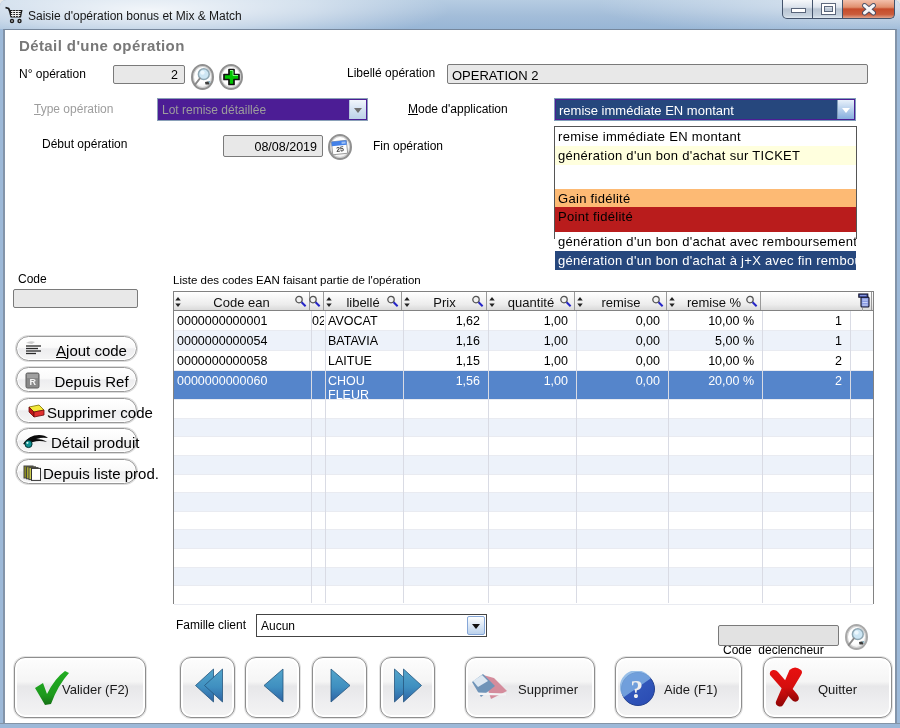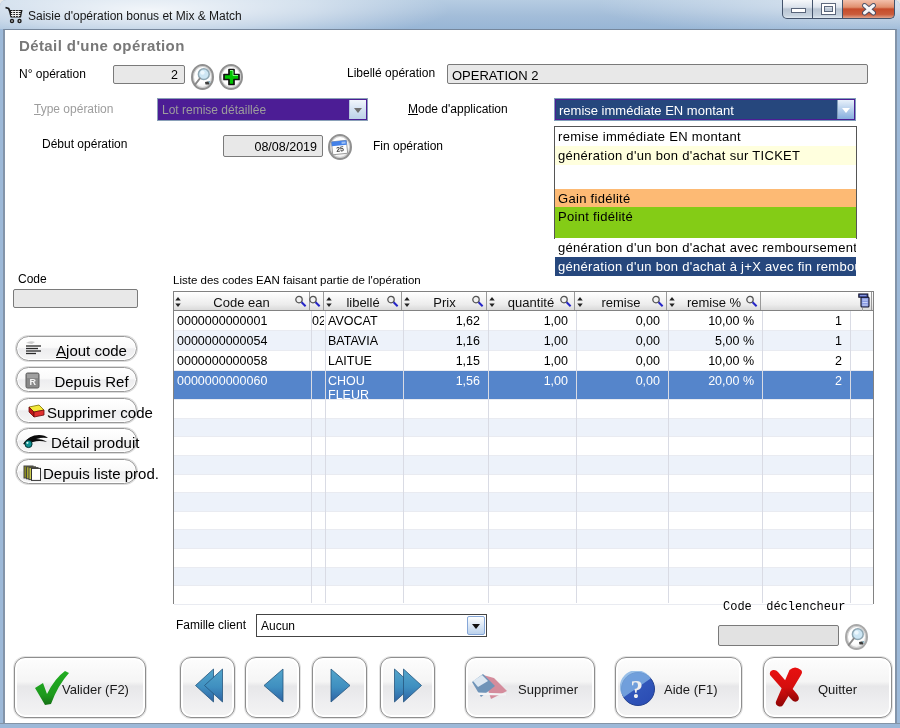--- a/index.html
+++ b/index.html
@@ -143,21 +143,21 @@
     <rect x="12" y="4" width="4" height="2.2" fill="#9ec0f4"></rect>
     <text x="6" y="13.5" font-size="7" font-weight="bold" fill="#444" font-family="Liberation Sans">25</text>
   </g>
 </svg>
 <div class="lbl" style="left:373px; top:139px;">Fin opération</div>
 
 <div class="ab" style="left:554px; top:126px; width:303px; height:113px; border:1px solid #555; background:#fff; font-size:13px; z-index:50; letter-spacing:0.3px;">
   <div style="height:18.8px; padding:2px 0 0 3px; background:#ffffff; white-space:nowrap; overflow:hidden;">remise immédiate EN montant</div>
   <div style="height:18.8px; padding:2px 0 0 3px; background:#ffffde; white-space:nowrap; overflow:hidden;">génération d'un bon d'achat sur TICKET</div>
   <div style="height:18.8px; padding:2px 0 0 3px; background:#fdba74; white-space:nowrap; overflow:hidden;margin-top:24px;">Gain fidélité</div>
-  <div style="height:31px; padding:2px 0 0 3px; background:#84cc16; white-space:nowrap; overflow:hidden;">Point fidélité</div>
+  <div style="height:25px; padding:2px 0 0 3px; background:#b91c1c; white-space:nowrap; overflow:hidden;">Point fidélité</div>
   <div style="height:18.8px; padding:2px 0 0 3px; background:#ffffff; white-space:nowrap; overflow:hidden;">génération d'un bon d'achat avec remboursement</div>
   <div style="height:18.8px; padding:2px 0 0 3px; background:#26477d; color:#fff; white-space:nowrap; overflow:hidden;">génération d'un bon d'achat à j+X avec fin remboursement</div>
 </div>
 
 <div class="lbl" style="left:18px; top:272px;">Code</div>
 <div class="ab inp" style="left:13px; top:289px; width:125px; height:19px;"></div>
 
 <div class="pill" style="top:336px;">
     <div class="tx"><span style="text-decoration:underline">A</span>jout code</div>
   <svg class="ab" style="left:7px; top:3px;" width="22" height="18" viewBox="0 0 22 18">
@@ -377,21 +377,21 @@
     <div class="vline" style="left:676px;"></div>
   </div>
 
 <div class="lbl" style="left:176px; top:618px;">Famille client</div>
 <div class="ab" style="left:256px; top:614px; width:231px; height:23px; border:1px solid #444; background:#fff;">
   <div style="position:absolute; left:4px; top:4px; font-size:12px;">Aucun</div>
   <div style="position:absolute; right:1px; top:1px; bottom:1px; width:18px; border:1px solid #86a7d8; background:linear-gradient(180deg,#fdfefe,#d9e6f5 55%,#bcd2ec); border-radius:2px;">
       <div class="tri-dn" style="border-top-color:#111; left:4px; top:7px;"></div>
     </div>
 </div>
-<div class="lbl" style="left:723px; top:600px;font-family:Liberation Mono, monospace;">Code&nbsp; déclencheur</div>
+<div class="lbl" style="left:723px; top:643px;">Code&nbsp; déclencheur</div>
 <div class="ab inp" style="left:718px; top:625px; width:121px; height:21px; background:#e2e2e2;"></div>
 <div class="rbtn" style="left:845px; top:624px; width:23px; height:26px; border-color:#a8a8a8;"></div>
 <svg class="ab" style="left:847px; top:627px;" width="19" height="20" viewBox="0 0 19 20">
   <path d="M12 15 L17 14 L16 17.5 L12.5 17.5 Z" fill="#3c3c3c"></path>
   <path d="M15.5 14.2 L17.3 15.8" stroke="#9ec8d8" stroke-width="1.4"></path>
   <circle cx="10.8" cy="7.2" r="5.4" fill="#cde6f4" stroke="#90a8b4" stroke-width="1.5"></circle>
   <circle cx="9.5" cy="5.6" r="2.2" fill="#ecf7fd"></circle>
   <path d="M6.8 11.5 L1.8 18" stroke="#8a8a8a" stroke-width="2" stroke-linecap="round"></path>
 </svg>
 

